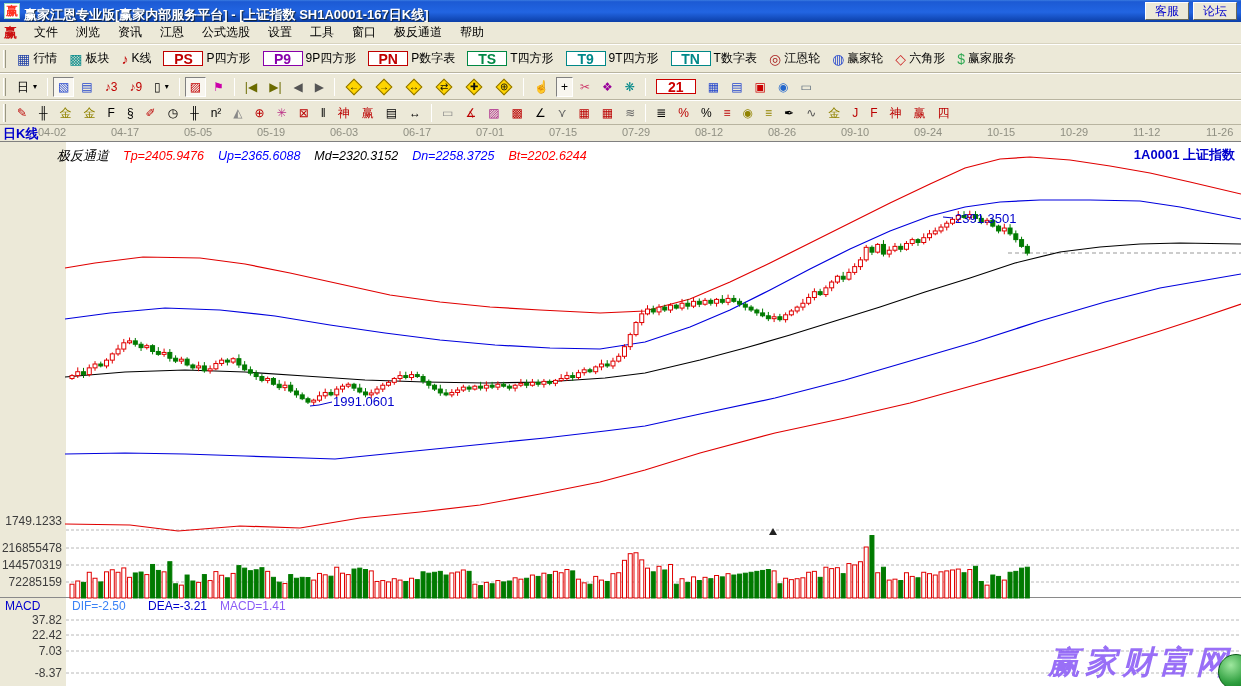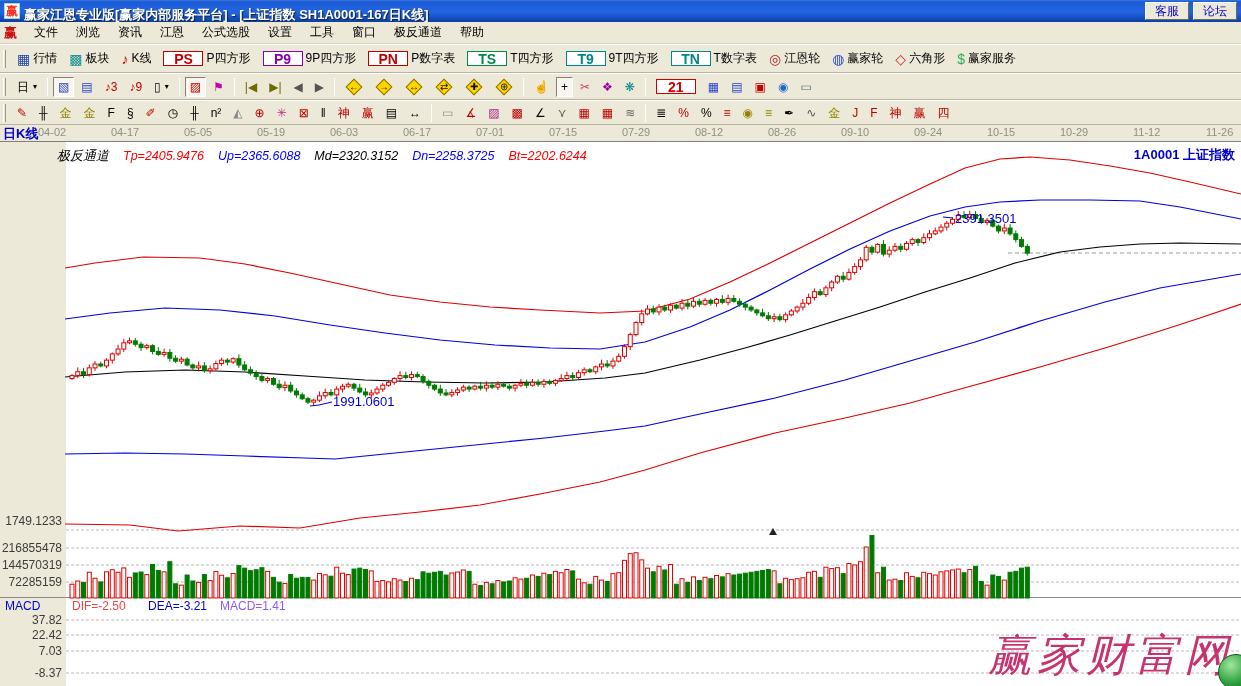--- a/index.html
+++ b/index.html
@@ -55,22 +55,22 @@
   .gutter { position:absolute; left:0; top:0; width:66px; height:545px; background:#ece9d8; }
   #chart-svg { position:absolute; left:0; top:0; }
   .lbl { position:absolute; font-size:12px; color:#3c3c3c; white-space:nowrap; }
   .scale-lbl { width:62px; text-align:right; left:0; }
   .chan-header { position:absolute; left:57px; top:5px; white-space:nowrap;font-style:italic; }
   .chan-header .ind { color:#000; margin-right:14px; font-size:13px; }
   .chan-val { margin-right:14px; font-size:12.5px; }
   .symbol-lbl { position:absolute; right:6px; top:4px; color:#0000cc; font-weight:bold; font-size:13px; }
   .anno { position:absolute; color:#0000cc; font-size:13px; white-space:nowrap; }
   .macd-h { position:absolute; top:457px; font-size:12px; white-space:nowrap; }
-  .watermark { position:absolute; right:8px; bottom:1px; font-family:"DejaVu Serif",serif; font-weight:normal;
-    font-style:italic; font-size:44px; color:#be185d; opacity:.88; letter-spacing:5px; pointer-events:none; }
+  .watermark { position:absolute; right:8px; bottom:1px; font-family:"DejaVu Serif",serif; font-weight:bold;
+    font-style:italic; font-size:32px; color:#8b5cf6; opacity:.88; letter-spacing:5px; pointer-events:none; }
   .winner-logo { position:absolute; left:1218px; top:512px; width:36px; height:36px; border-radius:50%;
     background:radial-gradient(circle at 35% 30%, #9fe89f, #2f9f3f 55%, #0c6e1c); border:1px solid #0a5a16; }
 </style>
 </head>
 <body>
 
 <div class="titlebar">
   <span class="t-icon">赢</span>
   <span class="t-text">赢家江恩专业版[赢家内部服务平台] - [上证指数  SH1A0001-167日K线]</span>
   <span class="t-btns" id="titlebar-buttons">
@@ -1083,19 +1083,19 @@
     <span class="ind">极反通道</span><span id="channel-values"><span class="chan-val" style="color: rgb(255, 0, 0);">Tp=2405.9476</span><span class="chan-val" style="color: rgb(0, 0, 255);">Up=2365.6088</span><span class="chan-val" style="color: rgb(0, 0, 0);">Md=2320.3152</span><span class="chan-val" style="color: rgb(0, 0, 255);">Dn=2258.3725</span><span class="chan-val" style="color: rgb(255, 0, 0);">Bt=2202.6244</span></span>
   </div>
   <div class="symbol-lbl">1A0001  上证指数</div>
 
   <div class="lbl scale-lbl" style="top:372px">1749.1233</div>
   <span id="volume-scale-labels"></span>
   <span id="macd-scale-labels"></span>
   <span id="annotations"></span>
 
   <div class="macd-h" style="left:5px;color:#0000cc">MACD</div>
-  <div class="macd-h" style="left:72px;color:#ef4444">DIF=-2.50</div>
+  <div class="macd-h" style="left:72px;color:#3b82f6">DIF=-2.50</div>
   <div class="macd-h" style="left:148px;color:#0000cc">DEA=-3.21</div>
   <div class="macd-h" style="left:220px;color:#8b5cf6">MACD=1.41</div>
 
   <div class="watermark">赢家财富网</div>
   <div class="winner-logo"></div>
 <div class="lbl scale-lbl" style="top: 399px;">216855478</div><div class="lbl scale-lbl" style="top: 416px;">144570319</div><div class="lbl scale-lbl" style="top: 433px;">72285159</div><div class="lbl scale-lbl" style="top: 471px;">37.82</div><div class="lbl scale-lbl" style="top: 486px;">22.42</div><div class="lbl scale-lbl" style="top: 502px;">7.03</div><div class="lbl scale-lbl" style="top: 524px;">-8.37</div><div class="anno" style="left: 333px; top: 252px;">1991.0601</div><div class="anno" style="left: 955px; top: 69px;">2391.3501</div></div>
 
 </body></html>

